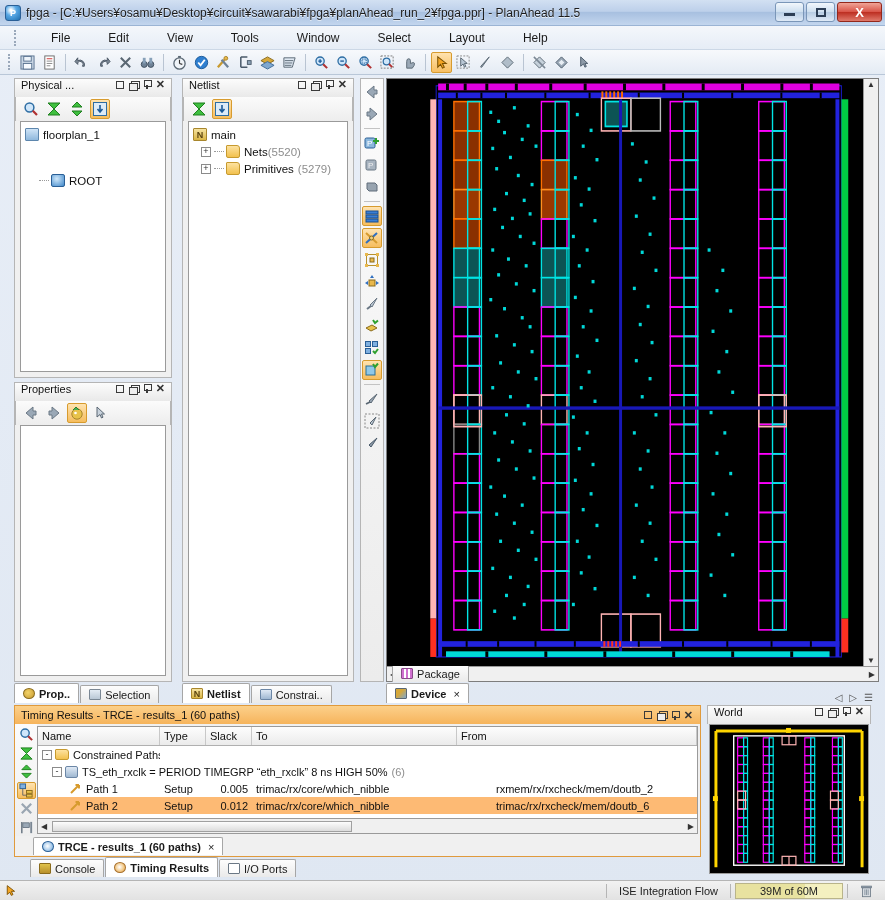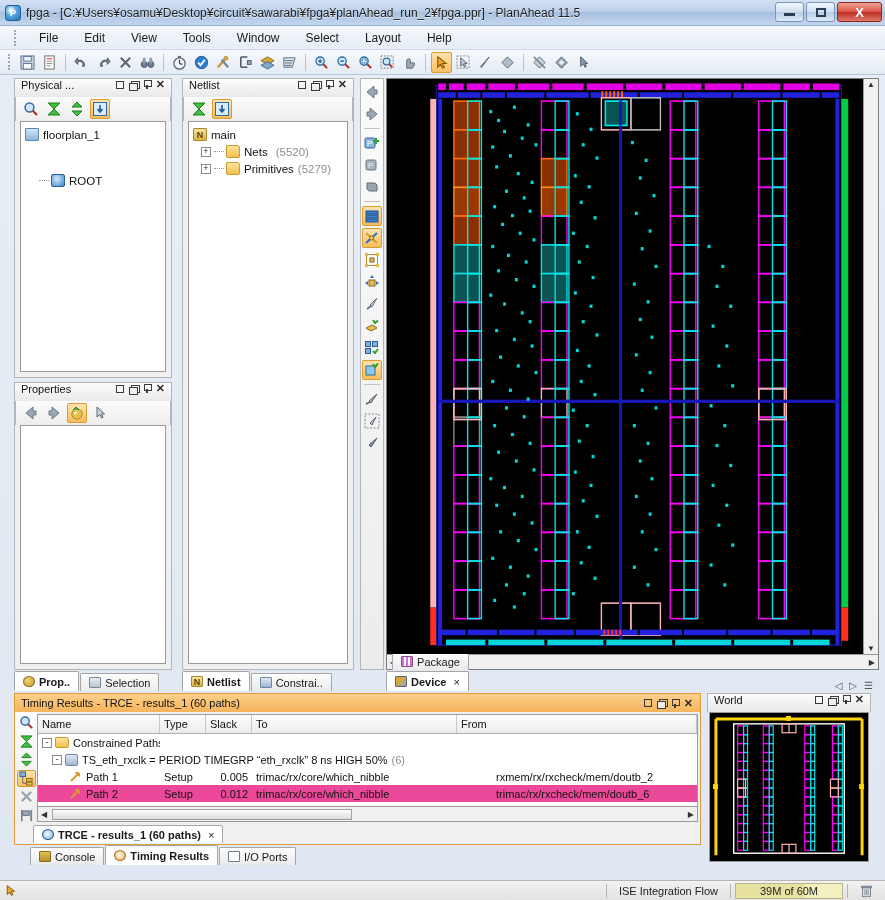--- a/index.html
+++ b/index.html
@@ -47,21 +47,21 @@
     width: 45px;
     background: linear-gradient(#f0a497, #d9564a 48%, #bd2f22 52%, #e07a6c);
     border-color: #93281c; color: #fff; font-weight: bold; font-size: 13px;
   }
   .win-min-glyph { width: 11px; height: 3px; background: #2c3e55; margin-top: 5px; }
   .win-max-glyph { width: 10px; height: 9px; border: 2px solid #2c3e55; }
 
   
   .menubar {
     height: 24px; flex: 0 0 24px; display: flex; align-items: center;
-    padding-left: 14px; gap: 8px;
+    padding-left: 14px; gap: 20px;
     background: linear-gradient(#f4f7fb, #e6edf6);
     border-bottom: 1px solid #ccd8e6;
   }
   .menu-item {
     padding: 3px 9px; font-size: 12px; color: #1a1a1a; cursor: default;
   }
 
   
   .toolbar {
     height: 25px; flex: 0 0 25px; display: flex; align-items: center;
@@ -205,21 +205,21 @@
            border: 1px solid transparent; border-radius: 2px; }
   .ttool.active { background: linear-gradient(#ffe3b0,#f6bd5e); border-color: #d79b2e; }
   .grid-wrap { flex: 1 1 auto; display: flex; flex-direction: column; border: 1px solid #9a9a9a; background: #fff; min-width: 0; margin: 2px 2px 2px 0; }
   .grid-head {
     height: 19px; flex: 0 0 19px; display: flex; background: linear-gradient(#fdfdfd,#ebebeb);
     border-bottom: 1px solid #b0b0b0; font-size: 11px; color: #111;
   }
   .gh-cell { border-right: 1px solid #c8c8c8; padding: 2px 4px; display: flex; align-items: center; overflow: hidden; }
   .grid-rows { flex: 1 1 auto; overflow: hidden; position: relative; }
   .grow { height: 17px; display: flex; align-items: center; font-size: 11px; color: #111; white-space: nowrap; }
-  .grow.alt { background: #ec4899; }
+  .grow.alt { background: #fdba74; }
   .gcell { padding: 0 4px; overflow: hidden; display: flex; align-items: center; height: 100%; }
   .path-ico { width: 12px; height: 12px; margin-right: 4px; flex: 0 0 12px; }
   .lock-ico { width: 13px; height: 12px; margin-right: 4px; flex: 0 0 13px;
     background: linear-gradient(#dfe9f5,#9fb8d2); border: 1px solid #6b86a6; border-radius: 2px; }
 
   .world-panel { width: 164px; flex: 0 0 164px; display: flex; flex-direction: column; }
   .world-body { flex: 1 1 auto; background: #000; border: 1px solid #9a9a9a; position: relative; margin: 0 2px 2px 2px; }
 
   
   .statusbar {
@@ -562,21 +562,21 @@
           <div class="panel-body">
             <div class="tree-row">
               <span class="t-ico ico-n">N</span>
               <span>main</span>
             </div>
             <div class="tree-row" style="padding-left:8px;">
               <span class="expander">+</span>
               <span class="dotline"></span>
               <span class="t-ico ico-folder"></span>
               <span>Nets</span>
-              <span class="dim" style="margin-left:8px">(5520)</span>
+              <span class="dim" style="margin-left:0">(5520)</span>
             </div>
             <div class="tree-row" style="padding-left:8px;">
               <span class="expander">+</span>
               <span class="dotline"></span>
               <span class="t-ico ico-folder"></span>
               <span>Primitives</span>
               <span class="dim" style="margin-left:4px">(5279)</span>
             </div>
           </div>
         </div>
@@ -1449,21 +1449,21 @@
             <rect x="73" y="11" width="14" height="9" stroke="#ffb4b4"></rect>
             <rect x="73" y="133" width="14" height="9" stroke="#ffb4b4"></rect>
             <line x1="80" y1="11" x2="80" y2="20" stroke="#ffb4b4"></line>
             <line x1="80" y1="133" x2="80" y2="142" stroke="#ffb4b4"></line>
           </g>
         </svg>
       </div>
     </div>
   </div>
 
-  <div class="tabstrip" style="flex:0 0 20px;padding-left:30px;margin-bottom:15px;">
+  <div class="tabstrip" style="flex:0 0 20px;padding-left:30px;margin-bottom:3px;">
     <div class="tab">
       <span class="tab-ico" style="background:linear-gradient(#e0c24a,#b8902c);border:1px solid #8a6b1c"></span>
       <span>Console</span>
     </div>
     <div class="tab active">
       <span class="tab-ico" style="background:radial-gradient(circle at 45% 45%,#fff,#e8a030);border:1px solid #a8702c;border-radius:50%"></span>
       <span>Timing Results</span>
     </div>
     <div class="tab">
       <span class="tab-ico" style="background:#fff;border:1px solid #6b7885"></span>

